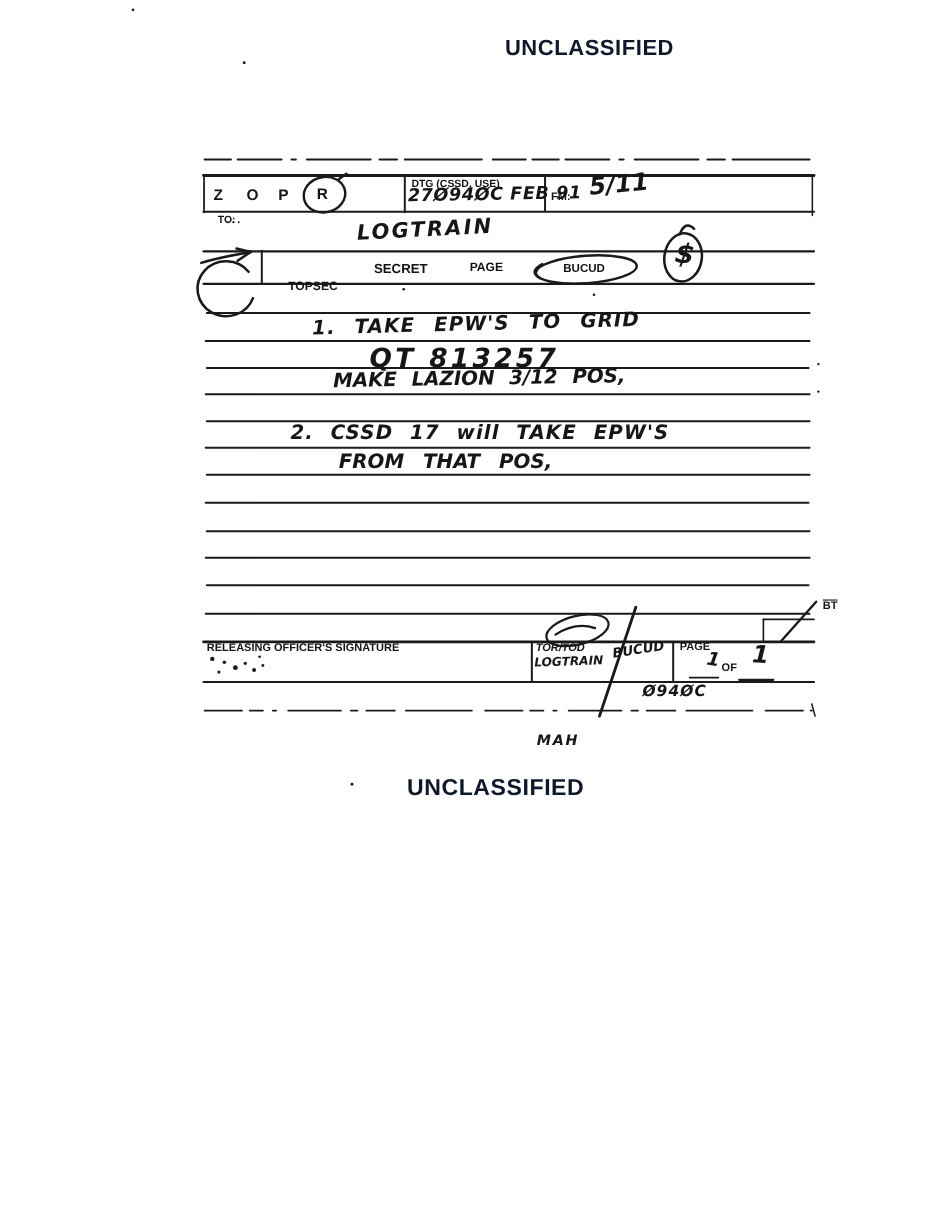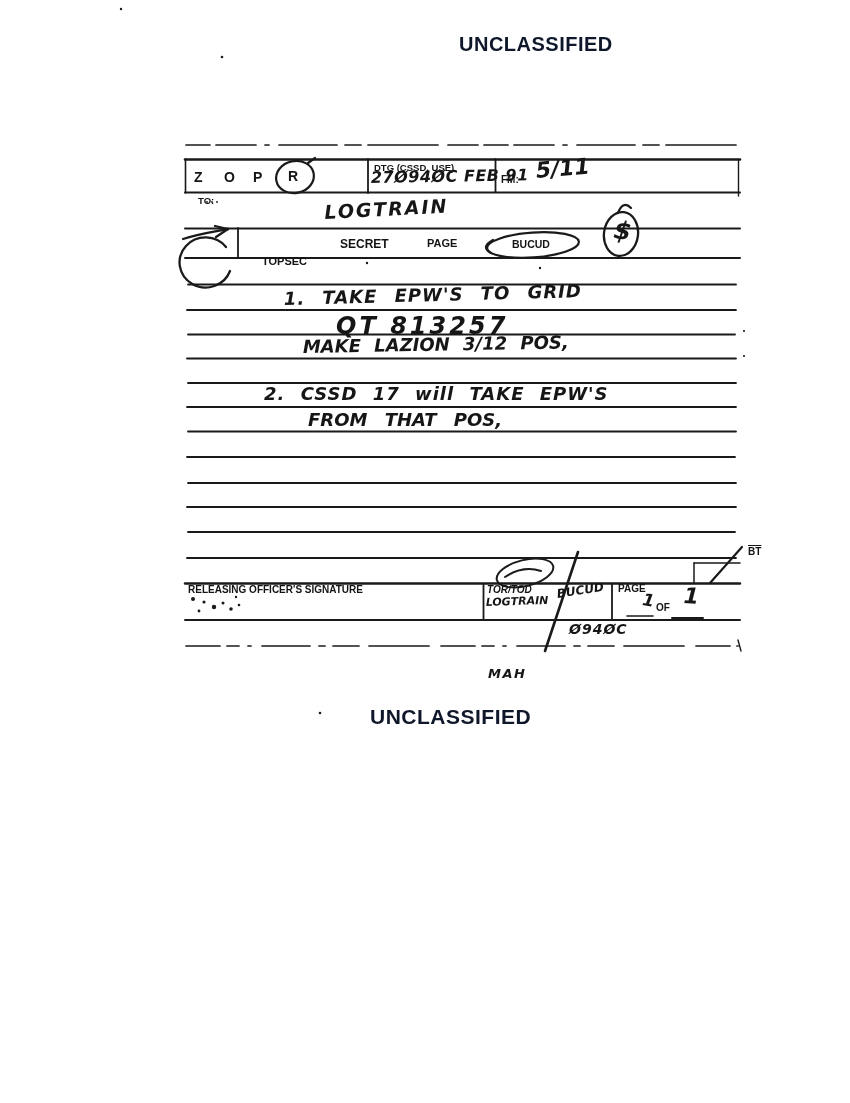--- a/index.html
+++ b/index.html
@@ -145,21 +145,21 @@
     <div class="hw" style="left:303px;top:336px;font-size:18px;word-spacing:7px;transform:rotate(-1deg);">MAKE LAZION 3/12 POS,</div>
     <div class="hw" style="left:264px;top:383px;font-size:18px;word-spacing:8px;letter-spacing:1px;">2.  CSSD 17 will TAKE EPW'S</div>
     <div class="hw" style="left:308px;top:409px;font-size:18px;word-spacing:11px;">FROM THAT POS,</div>
 
     <div class="printed" style="left:700px;top:546px;font-size:10px;text-decoration:overline;margin-left:48px;">BT</div>
     <div class="printed" style="left:188px;top:584px;font-size:10px;">RELEASING OFFICER'S SIGNATURE</div>
     <div class="printed" style="left:487px;top:584px;font-size:10px;font-style:italic;">TOR/TOD</div>
     <div class="hw" style="left:486px;top:596px;font-size:11px;transform:rotate(-2deg);">LOGTRAIN</div>
     <div class="hw" style="left:558px;top:587px;font-size:12px;transform:rotate(-9deg);">BUCUD</div>
     <div class="hw" style="left:488px;top:622px;font-size:13px;letter-spacing:1.5px;margin-top:44px;">MAH</div>
-    <div class="hw" style="left:529px;top:621px;font-size:14px;letter-spacing:1px;padding-left:40px;">Ø94ØC</div>
+    <div class="hw" style="left:544px;top:621px;font-size:14px;letter-spacing:1px;padding-left:40px;">Ø94ØC</div>
     <div class="printed" style="left:618px;top:583px;font-size:10px;">PAGE</div>
     <div class="hw" style="left:641px;top:589px;font-size:17px;transform:rotate(9deg);">1</div>
     <div class="printed" style="left:656px;top:602px;font-size:10px;">OF</div>
     <div class="hw" style="left:683px;top:583px;font-size:22px;transform:rotate(3deg);">1</div>
   </div>
 
   <div class="banner" style="left:370px;top:705px;font-size:21px;">UNCLASSIFIED</div>
 
 </div>
 

